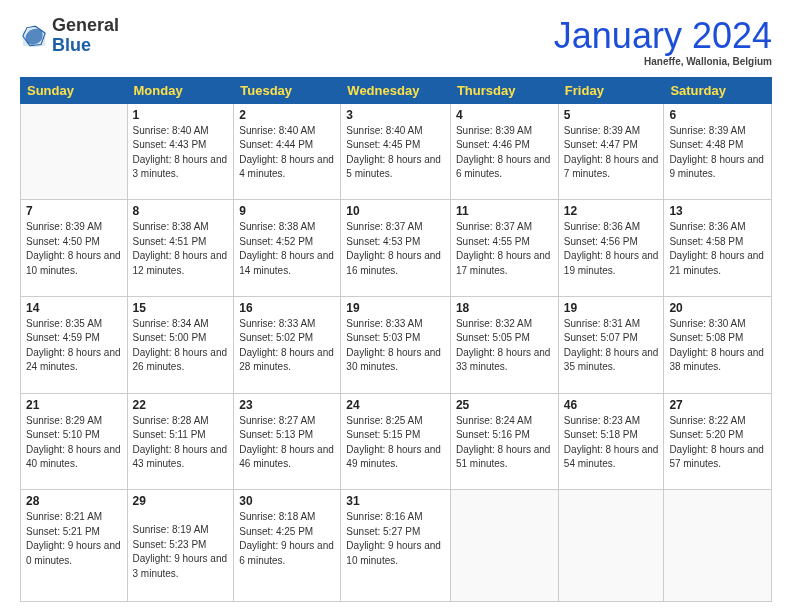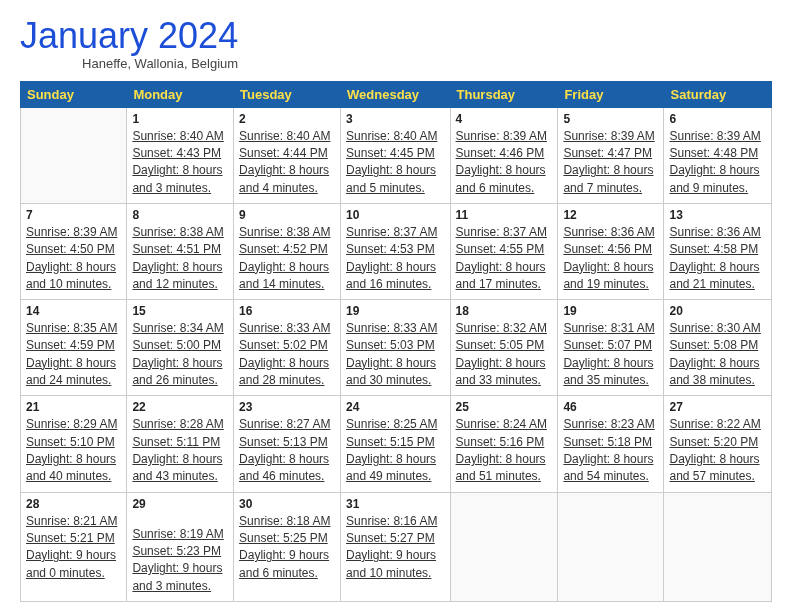--- a/index.html
+++ b/index.html
@@ -44,22 +44,23 @@
     .title-block {
       text-align: right;
     }
     .month-title {
       font-size: 36px;
       font-weight: normal;
       color: #1d4ed8;
       line-height: 1.1;
     }
     .location {
-      font-size: 13px;
+      font-size: 10px;
       color: #444;
+      font-weight: bold;
     }
     .calendar {
       width: 100%;
       border-collapse: collapse;
       flex: 1;
     }
     .calendar thead tr th {
       background-color: #1a5fa8;
       color: #fde047;
       font-size: 13px;
@@ -81,31 +82,41 @@
     .calendar tbody tr td.empty {
       background: #f9f9f9;
     }
     .day-number {
       font-size: 12px;
       font-weight: bold;
       margin-bottom: 2px;
       color: #222;
     }
     .day-info {
-      font-size: 12px;
+      font-size: 10px;
       color: #333;
       line-height: 1.45;
-      text-decoration: underline;
     }
   </style>
 </head>
 <body>
 
 <div class="page">
   <div class="header">
+    <div class="logo">
+      <svg class="logo-icon" viewBox="0 0 40 40" xmlns="http://www.w3.org/2000/svg">
+        <polygon points="20,4 36,14 36,34 20,36 4,34 4,14" fill="#1a5fa8" opacity="0.15"></polygon>
+        <path d="M8,20 Q14,8 26,10 Q34,12 32,22 Q30,30 20,32 Q10,34 8,24 Z" fill="#1a5fa8" opacity="0.7"></path>
+        <polygon points="22,6 36,16 30,32 14,34 4,20 10,8" fill="none" stroke="#1a5fa8" stroke-width="1.5"></polygon>
+      </svg>
+      <div class="logo-text">
+        <div>General</div>
+        <div><span>Blue</span></div>
+      </div>
+    </div>
     <div class="title-block">
       <div class="month-title">January 2024</div>
       <div class="location">Haneffe, Wallonia, Belgium</div>
     </div>
   </div>
 
   <table class="calendar">
     <thead>
       <tr>
       <th>Sunday</th>
@@ -298,21 +309,21 @@
           </td>
           <td>
             <div class="day-number">29</div>
             <div class="day-info" style="white-space: pre-line; margin-top: 15px;">Sunrise: 8:19 AM
 Sunset: 5:23 PM
 Daylight: 9 hours and 3 minutes.</div>
           </td>
           <td>
             <div class="day-number">30</div>
             <div class="day-info" style="white-space: pre-line;">Sunrise: 8:18 AM
-Sunset: 5:25 PM
+Sunset: 4:25 PM
 Daylight: 9 hours and 6 minutes.</div>
           </td>
           <td>
             <div class="day-number">31</div>
             <div class="day-info" style="white-space: pre-line;">Sunrise: 8:16 AM
 Sunset: 5:27 PM
 Daylight: 9 hours and 10 minutes.</div>
           </td>
           <td class="empty"></td>
           <td class="empty"></td>

